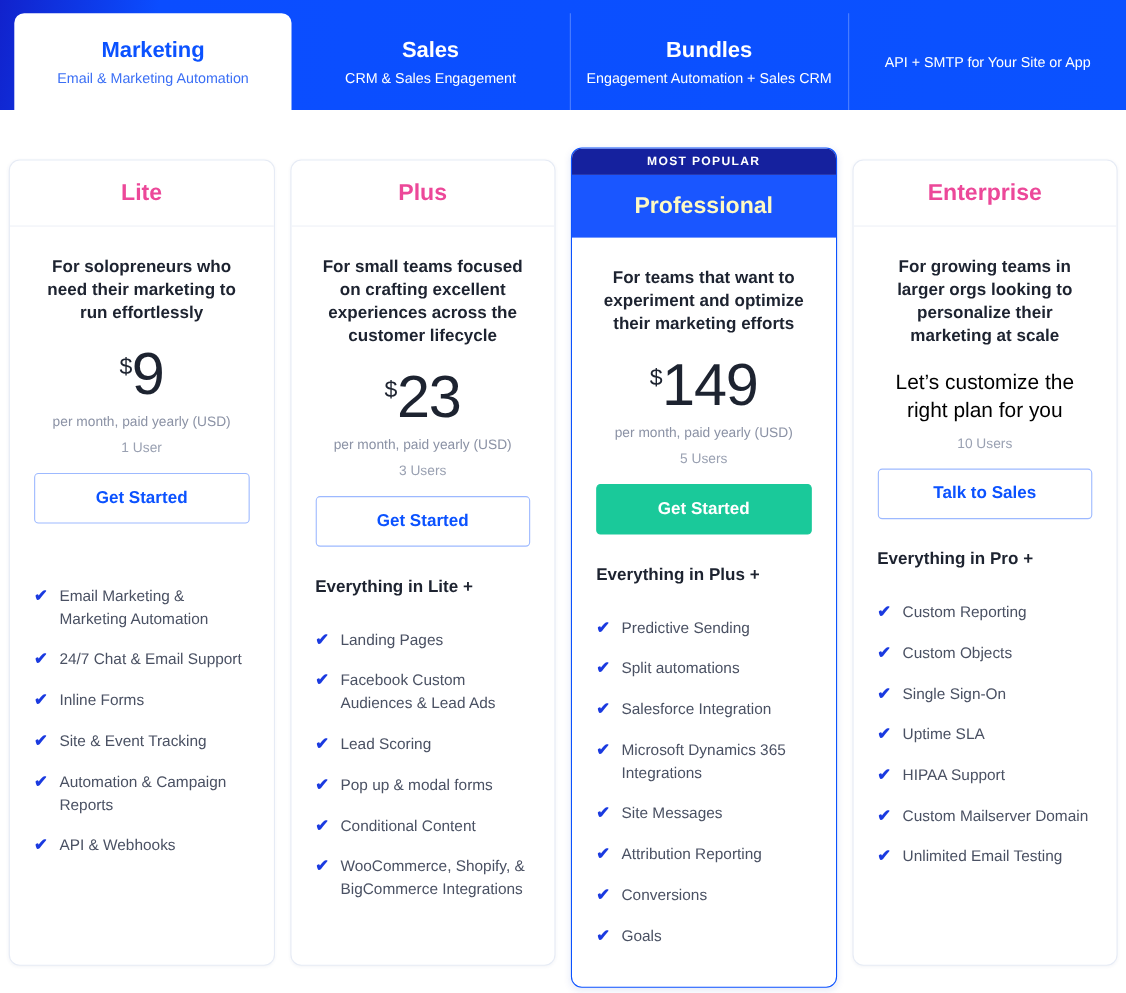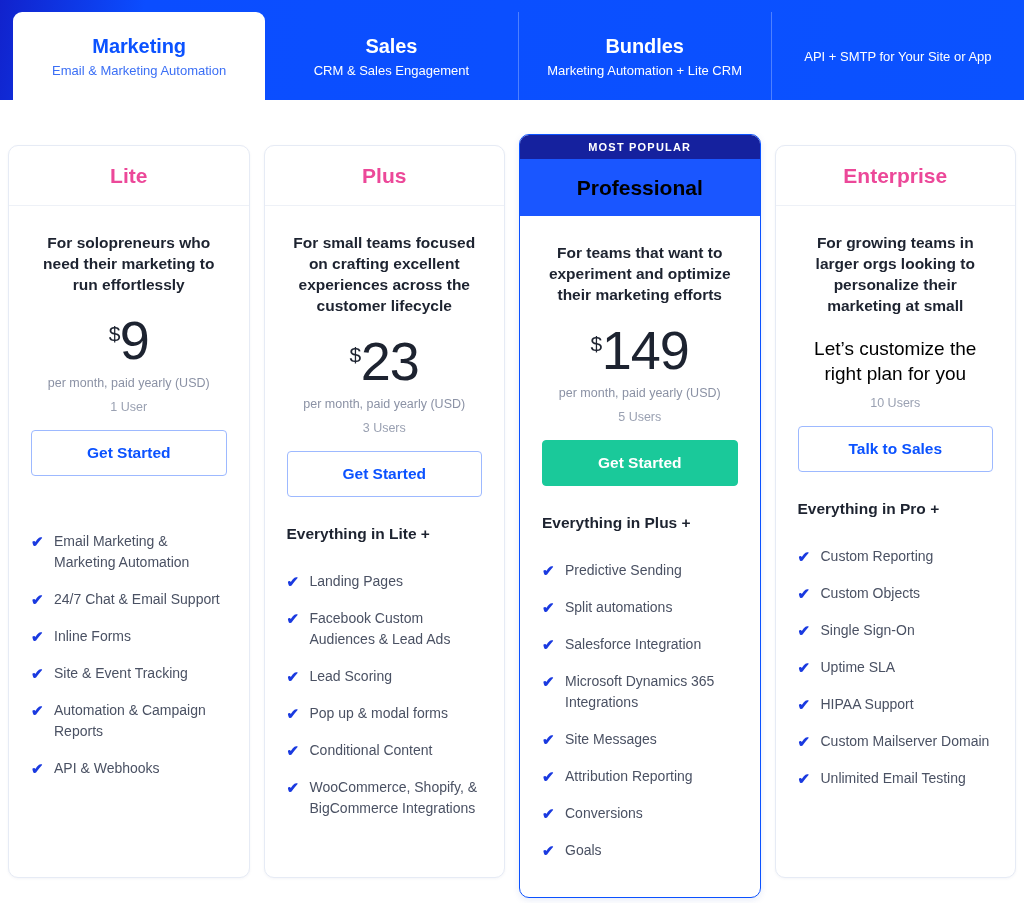--- a/index.html
+++ b/index.html
@@ -108,21 +108,21 @@
   .card-head .plan-name {
     font-size: 21px;
     font-weight: bold;
     color: #ec4899;
   }
   .card.featured .card-head {
     background: #1a56ff;
     border-bottom: none;
     height: 57px;
   }
-  .card.featured .card-head .plan-name { color: #000000; }
+  .card.featured .card-head .plan-name { color: #fef9c3; }
 
   .card-body {
     padding: 0 22px 20px;
     display: flex;
     flex-direction: column;
     flex: 1;
   }
 
   .desc {
     text-align: center;
@@ -236,21 +236,21 @@
   <div class="tab active">
     <div class="tab-title">Marketing</div>
     <div class="tab-sub">Email &amp; Marketing Automation</div>
   </div>
   <div class="tab">
     <div class="tab-title">Sales</div>
     <div class="tab-sub">CRM &amp; Sales Engagement</div>
   </div>
   <div class="tab">
     <div class="tab-title">Bundles</div>
-    <div class="tab-sub">Marketing Automation + Lite CRM</div>
+    <div class="tab-sub">Engagement Automation + Sales CRM</div>
   </div>
   <div class="tab last-rounded">
     <div class="tab-sub">API + SMTP for Your Site or App</div>
   </div>
 </div>
 
 <div class="cards">
 
   <div class="card">
     <div class="card-head">
@@ -394,21 +394,21 @@
           </li>
       </ul>
     </div>
   </div>
 
   <div class="card">
     <div class="card-head">
       <div class="plan-name">Enterprise</div>
     </div>
     <div class="card-body">
-      <div class="desc">For growing teams in larger orgs looking to personalize their marketing at small</div>
+      <div class="desc">For growing teams in larger orgs looking to personalize their marketing at scale</div>
       <div class="price-block">
         <div class="custom-price">Let’s customize the right plan for you</div>
         <div class="users">10 Users</div>
       </div>
       <button class="cta">Talk to Sales</button>
       <div class="everything">Everything in Pro +</div>
       <ul class="features">
         <li>
             <span class="check">✔</span>
             <span>Custom Reporting</span>

